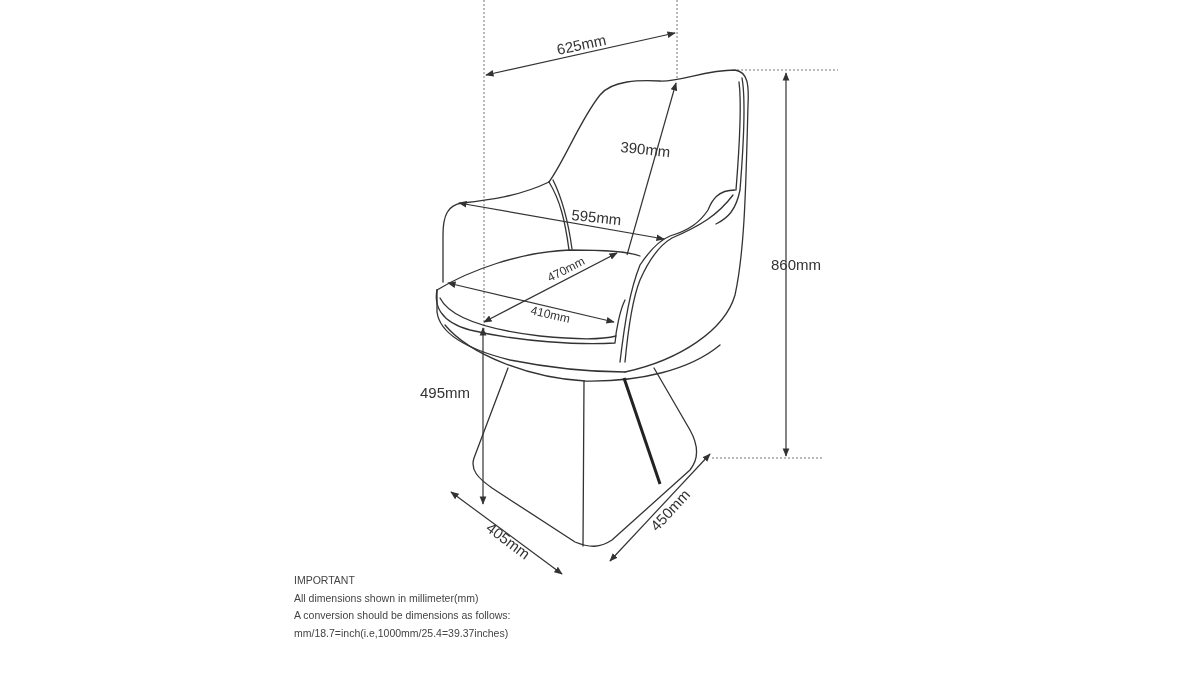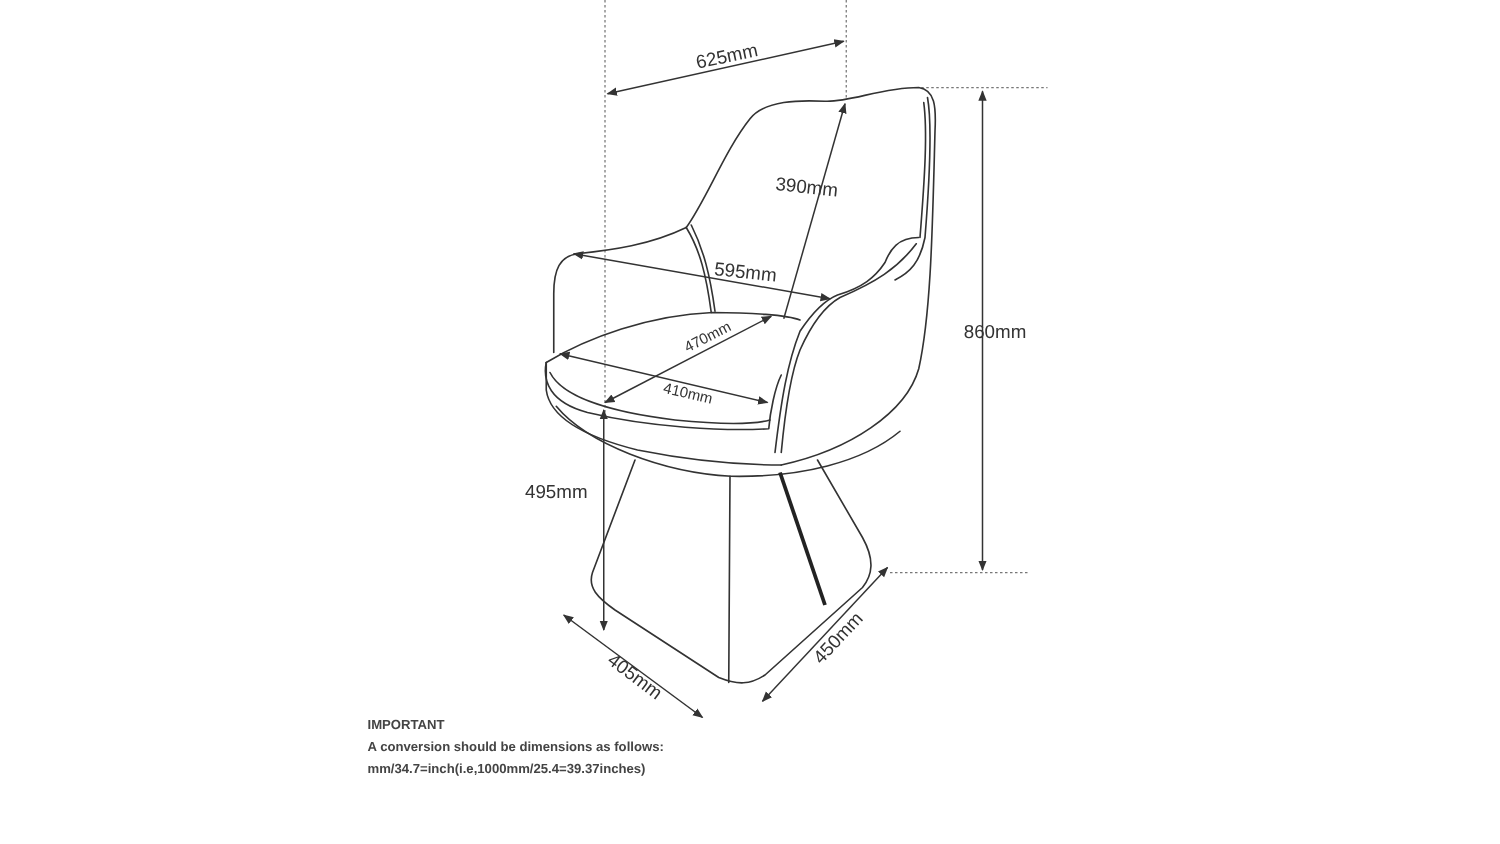--- a/index.html
+++ b/index.html
@@ -4,21 +4,21 @@
 <style>
   html, body { margin: 0; padding: 0; background: #ffffff; }
   body { width: 1200px; height: 675px; position: relative; overflow: hidden; font-family: "Liberation Sans", sans-serif; }
   #drawing { position: absolute; left: 0; top: 0; width: 1200px; height: 675px; }
   .outline { fill: none; stroke: #333333; stroke-width: 1.3; stroke-linejoin: round; stroke-linecap: round; }
   .thick { fill: none; stroke: #222222; stroke-width: 3; }
   .dim { fill: none; stroke: #333333; stroke-width: 1.2; }
   .guide { fill: none; stroke: #777777; stroke-width: 1; stroke-dasharray: 2 2; }
   .dim-text { font-family: "Liberation Sans", sans-serif; font-size: 15px; fill: #333333; }
   .dim-text-small { font-family: "Liberation Sans", sans-serif; font-size: 12px; fill: #333333; }
-  .notes { position: absolute; left: 294px; top: 572px; font-family: "Liberation Sans", sans-serif; font-weight: bold; font-size: 10.5px; line-height: 17.5px; color: #444444; }
+  .notes { position: absolute; left: 294px; top: 572px; font-family: "Liberation Sans", sans-serif; font-weight: normal; font-size: 10.5px; line-height: 17.5px; color: #444444; }
   .notes div { white-space: nowrap; }
 </style>
 </head>
 <body>
 
 <svg id="drawing" viewBox="0 0 1200 675" xmlns="http://www.w3.org/2000/svg">
   <defs>
     <marker id="arr" viewBox="0 0 10 10" refX="9" refY="5" markerWidth="7" markerHeight="7" orient="auto-start-reverse">
       <path d="M0,1 L10,5 L0,9 z" fill="#333"></path>
     </marker>
@@ -79,15 +79,16 @@
     <text class="dim-text-small" transform="translate(530,314) rotate(13)">410mm</text>
     <text class="dim-text" x="771" y="270">860mm</text>
     <text class="dim-text" x="420" y="398">495mm</text>
     <text class="dim-text" transform="translate(485,530) rotate(37)">405mm</text>
     <text class="dim-text" transform="translate(657,532) rotate(-47)">450mm</text>
   </g>
 </svg>
 
 <div class="notes">
   <div>IMPORTANT</div>
+  <div>All dimensions shown in millimeter(mm)</div>
   <div>A conversion should be dimensions as follows:</div>
-  <div>mm/34.7=inch(i.e,1000mm/25.4=39.37inches)</div>
+  <div>mm/18.7=inch(i.e,1000mm/25.4=39.37inches)</div>
 </div>
 
 </body></html>

